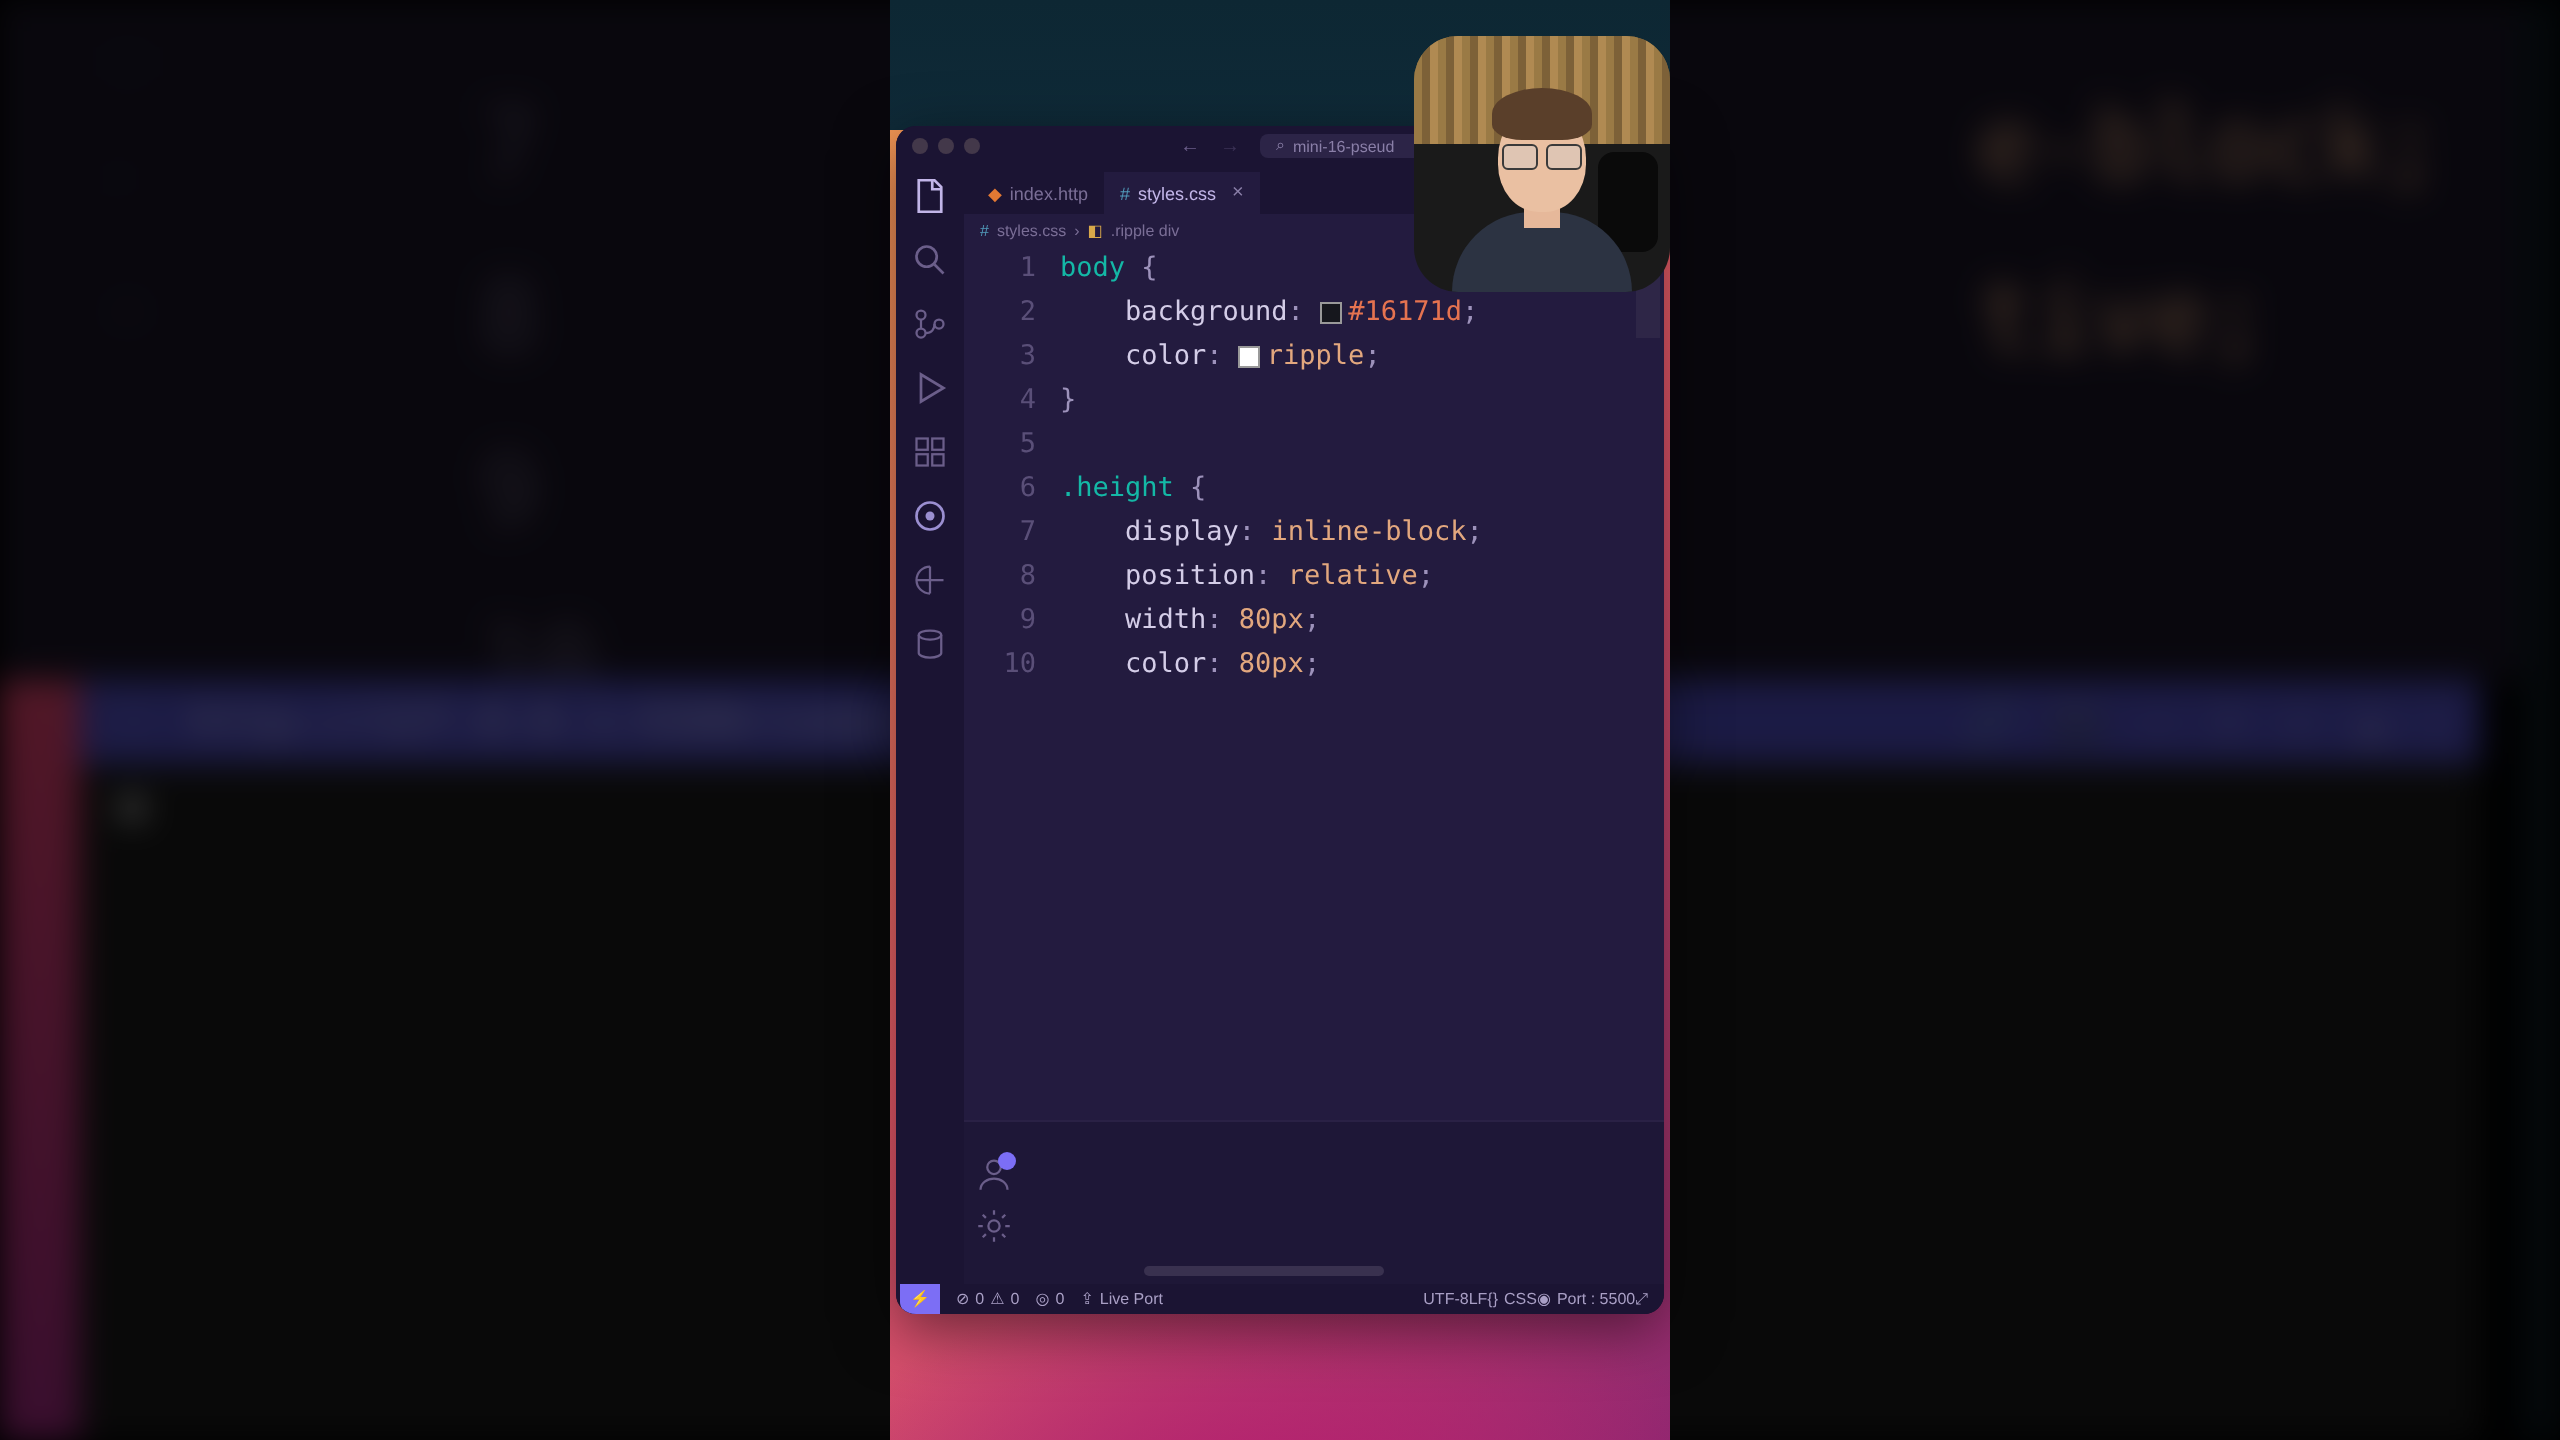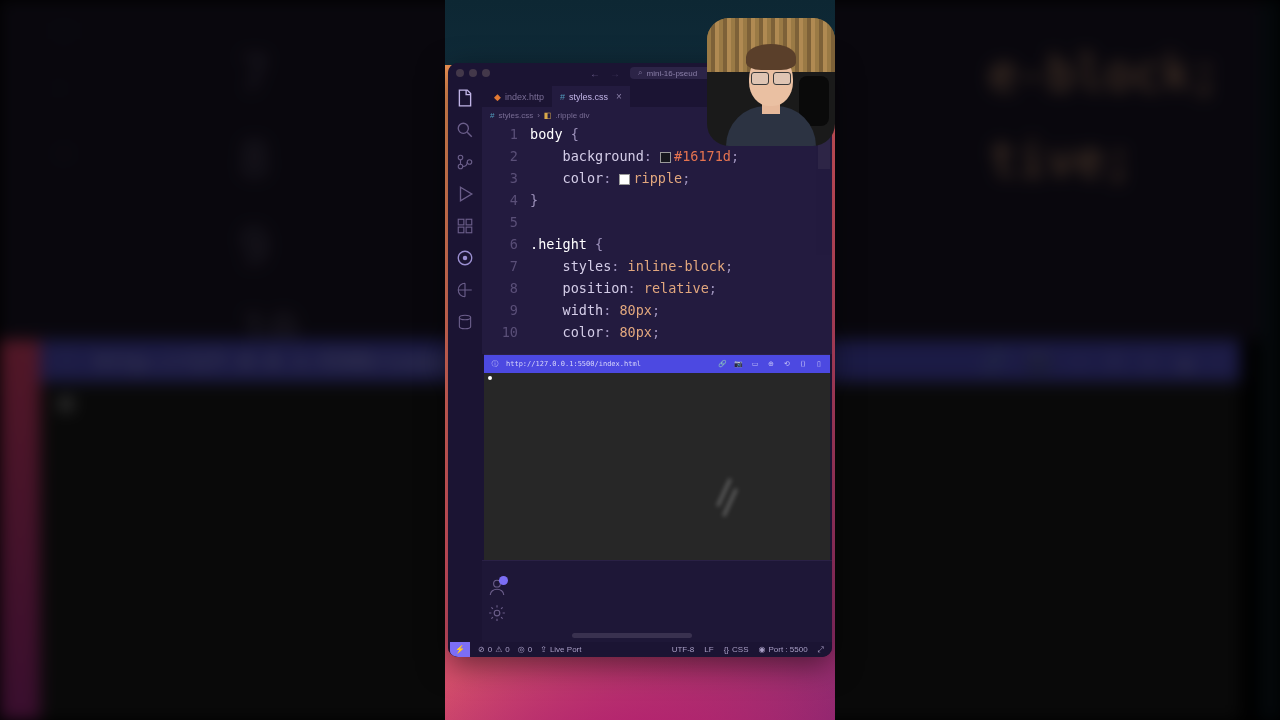--- a/index.html
+++ b/index.html
@@ -146,21 +146,21 @@
 .tab{padding:5px 8px;color:#7a6e96;display:flex;align-items:center;gap:4px;cursor:pointer}
 .tab.active{background:#231b3f;color:#c2b5e8}
 .tab-icon{font-size:9px}
 .tab-close{margin-left:4px;color:#8a7fa8;font-size:10px}
 .breadcrumb{height:16px;background:#231b3f;padding:0 8px;display:flex;align-items:center;gap:4px;font-size:8px;color:#7a6e96}
 .bc-icon{font-size:8px}
 
 .code-area{flex:1;background:#231b3f;display:flex;font-family:"Menlo","Monaco",monospace;font-size:13.5px;line-height:22px;position:relative;overflow:hidden}
 .gutter{width:48px;text-align:right;padding-right:12px;color:#5a4f78;user-select:none}
 .code-lines{flex:1;white-space:pre;color:#d4cde8}
-.tk-sel{color:#ffffff}
+.tk-sel{color:#14b8a6}
 .tk-prop{color:#d4cde8}
 .tk-punc{color:#9d92bb}
 .tk-val-color{color:#e57350}
 .tk-val-kw{color:#e2a77e}
 .tk-val-num{color:#e2a77e}
 .swatch{display:inline-block;width:11px;height:11px;border:1px solid #999;vertical-align:middle;margin-right:3px}
 .minimap{position:absolute;top:0;right:0;width:16px;height:100%;background:#231b3f;opacity:.5}
 .minimap::before{content:"";position:absolute;top:6px;left:2px;right:2px;height:40px;background:#39314f}
 
 
@@ -179,21 +179,21 @@
 .bottom-pane{height:82px;background:#1e1737;border-top:1px solid #2a2145;position:relative}
 .bp-icons{position:absolute;left:6px;bottom:20px;display:flex;flex-direction:column;gap:8px}
 .bp-icon{width:18px;height:18px;color:#6b5e8a;position:relative}
 .bp-badge{position:absolute;top:-2px;right:-2px;width:9px;height:9px;border-radius:50%;background:#7c6ef5}
 .hscroll{position:absolute;bottom:4px;left:90px;width:120px;height:5px;background:#39314f;border-radius:3px}
 
 .statusbar{height:15px;background:#1b1433;display:flex;align-items:center;font-size:8px;color:#a99fc5;padding:0 2px;gap:10px}
 .sb-left{display:flex;align-items:center;gap:8px}
 .sb-remote{background:#7c6ef5;color:#fff;padding:0 5px;height:15px;display:flex;align-items:center;border-radius:0 0 0 6px}
 .sb-item{display:flex;align-items:center;gap:3px}
-.sb-right{margin-left:auto;display:flex;gap:10px;padding-right:6px}
+.sb-right{margin-left:auto;display:flex;padding-right:6px}
 
 
 .webcam{position:absolute;top:18px;right:0;width:128px;height:128px;border-radius:22px;z-index:5;overflow:hidden;background:linear-gradient(180deg,#8a6a3a 0%,#6d5430 42%,#1a1a1a 42%,#1a1a1a 100%)}
 .webcam-shelf{position:absolute;top:0;left:0;right:0;height:54px;background:repeating-linear-gradient(90deg,#9a7a45 0 4px,#7d6138 4px 8px,#b08a52 8px 12px)}
 .webcam-person{position:absolute;bottom:0;left:50%;transform:translateX(-50%);width:90px;height:88px}
 .wp-shirt{position:absolute;bottom:0;left:0;right:0;height:40px;background:#2c3342;border-radius:45px 45px 0 0}
 .wp-neck{position:absolute;bottom:32px;left:50%;transform:translateX(-50%);width:18px;height:16px;background:#e6b89a}
 .wp-head{position:absolute;bottom:40px;left:50%;transform:translateX(-50%);width:44px;height:52px;background:#eac0a2;border-radius:48% 48% 46% 46%}
 .wp-hair{position:absolute;bottom:76px;left:50%;transform:translateX(-50%);width:50px;height:26px;background:#5a3f2a;border-radius:50% 50% 30% 30%}
 .wp-glasses{position:absolute;bottom:62px;left:50%;transform:translateX(-50%);width:40px;height:12px}
@@ -339,46 +339,27 @@
         </div>
 
         <div class="code-area">
           <div class="gutter"><span>1</span><br><span>2</span><br><span>3</span><br><span>4</span><br><span>5</span><br><span>6</span><br><span>7</span><br><span>8</span><br><span>9</span><br><span>10</span></div>
 <div class="code-lines"><span class="tk-sel">body</span><span class="tk-punc"> {</span>
     <span class="tk-prop">background</span><span class="tk-punc">: </span><span class="swatch" style="background:#16171d"></span><span class="tk-val-color">#16171d</span><span class="tk-punc">;</span>
     <span class="tk-prop">color</span><span class="tk-punc">: </span><span class="swatch" style="background:#fff"></span><span class="tk-val-kw">ripple</span><span class="tk-punc">;</span>
 <span class="tk-punc">}</span>
 
 <span class="tk-sel">.height</span><span class="tk-punc"> {</span>
-    <span class="tk-prop">styles</span><span class="tk-punc">: </span><span class="tk-val-kw">inline-block</span><span class="tk-punc">;</span>
+    <span class="tk-prop">display</span><span class="tk-punc">: </span><span class="tk-val-kw">inline-block</span><span class="tk-punc">;</span>
     <span class="tk-prop">position</span><span class="tk-punc">: </span><span class="tk-val-kw">relative</span><span class="tk-punc">;</span>
     <span class="tk-prop">width</span><span class="tk-punc">: </span><span class="tk-val-num">80px</span><span class="tk-punc">;</span>
     <span class="tk-prop">color</span><span class="tk-punc">: </span><span class="tk-val-num">80px</span><span class="tk-punc">;</span></div>
           <div class="minimap"></div>
         </div>
 
-        <div class="browser-panel">
-          <div class="browser-bar">
-            <span class="bb-icon">ⓘ</span>
-            <span class="bb-url">http://127.0.0.1:5500/index.html</span>
-            <div class="bb-right">
-              <span class="bb-icon">🔗</span>
-              <span class="bb-icon">📷</span>
-              <span class="bb-icon">▭</span>
-              <span class="bb-icon">⊕</span>
-              <span class="bb-icon">⟲</span>
-              <span class="bb-icon">⟨⟩</span>
-              <span class="bb-icon">▯</span>
-            </div>
-          </div>
-          <div class="browser-view">
-            <div class="ripple-dot"></div>
-            <div class="motion-blur"></div>
-          </div>
-        </div>
 
         <div class="bottom-pane">
           <div class="bp-icons">
             <div class="bp-icon">
               <svg viewBox="0 0 16 16">
                   <circle cx="8" cy="5" r="3" fill="none" stroke="currentColor"></circle>
                   <path d="M2 15c0-3 3-5 6-5s6 2 6 5" fill="none" stroke="currentColor"></path>
                 </svg>
               <div class="bp-badge"></div>
             </div>

